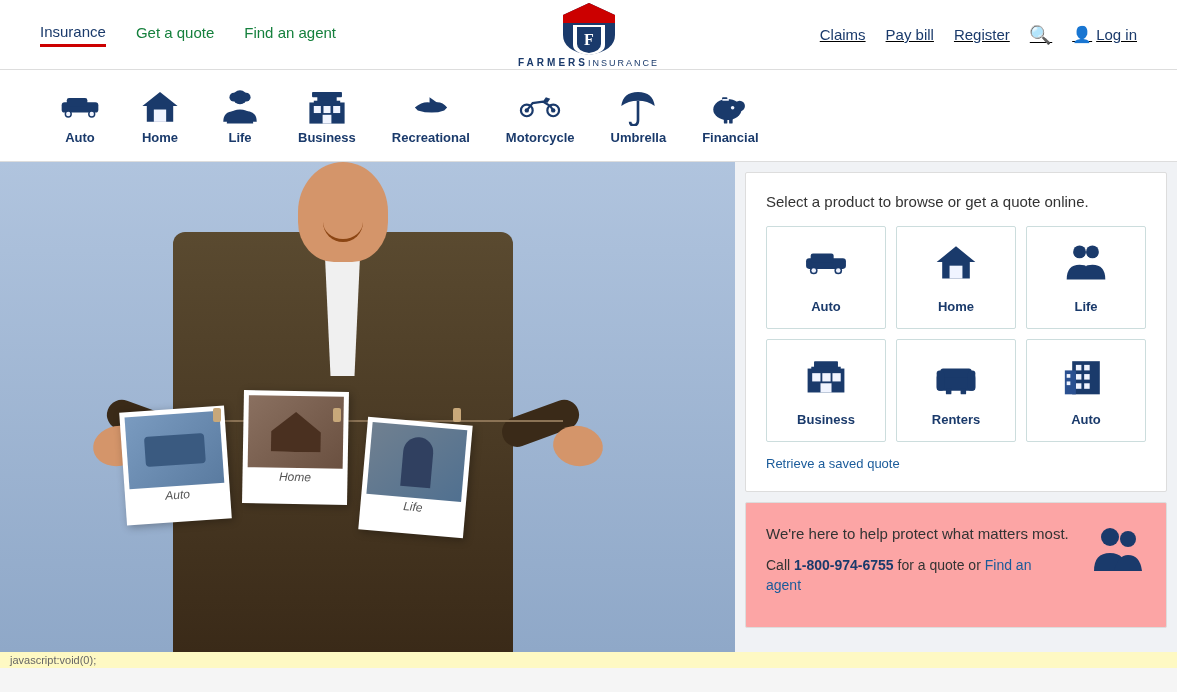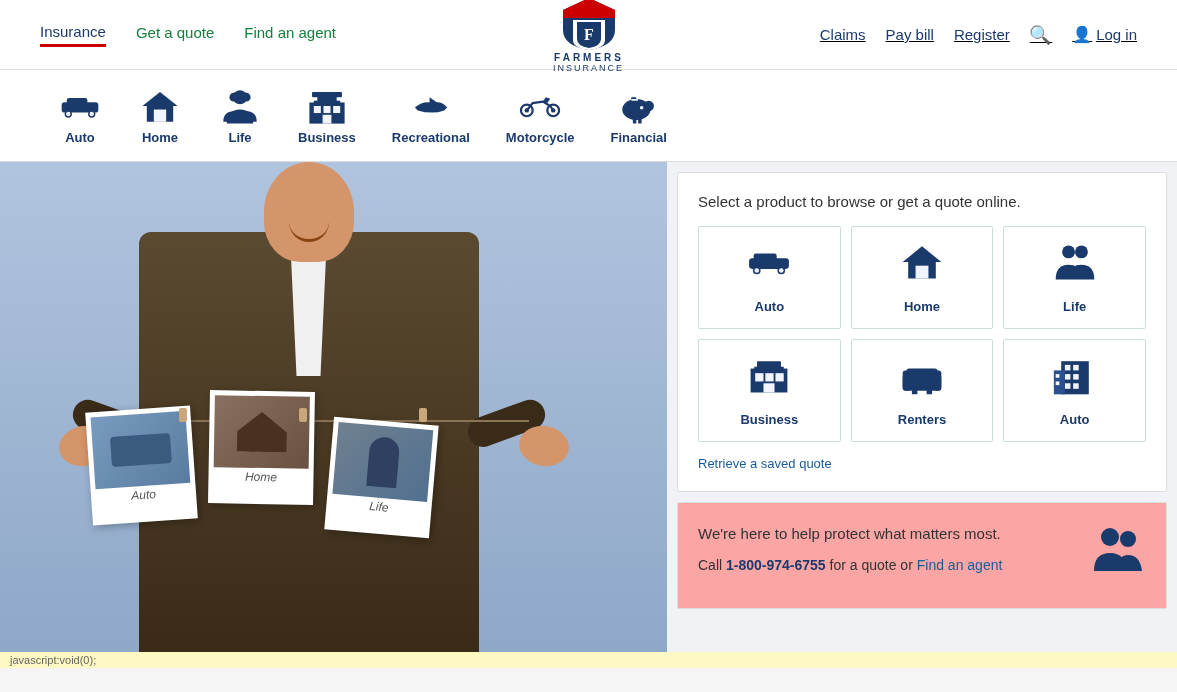--- a/index.html
+++ b/index.html
@@ -128,21 +128,21 @@
     .hero-bg {
       width: 100%;
       height: 100%;
       background: linear-gradient(to bottom, #b0c4de 0%, #8fa8c8 100%);
       position: absolute;
       top: 0; left: 0;
     }
 
     
     .right-panel {
-      width: 510px;
+      width: 442px;
       background: #f0f2f5;
       display: flex;
       flex-direction: column;
       gap: 0;
     }
     .quote-section {
       background: #fff;
       margin: 10px;
       padding: 20px;
       border: 1px solid #ddd;
@@ -256,21 +256,21 @@
         <path d="M32 2 L58 14 L58 34 Q58 50 32 54 Q6 50 6 34 L6 14 Z" fill="#1a3a6b"></path>
 
         <path d="M32 2 L58 14 L58 22 L6 22 L6 14 Z" fill="#cc0000"></path>
 
         <path d="M16 24 L48 24 L48 44 Q48 52 32 54 Q16 52 16 44 Z" fill="#fff"></path>
 
         <path d="M20 26 L44 26 L44 43 Q44 50 32 52 Q20 50 20 43 Z" fill="#1a3a6b"></path>
 
         <text x="27" y="44" font-size="16" fill="#fff" font-weight="bold" font-family="serif">F</text>
       </svg>
-      <div style="display:flex;flex-direction:column;align-items:flex-end;margin-top:0;">
+      <div style="display:flex;flex-direction:row;align-items:center;margin-top:0;">
         <span style="font-size:10px;font-weight:bold;color:#1a3a6b;letter-spacing:3px;">FARMERS</span>
         <span style="font-size:9px;color:#1a3a6b;letter-spacing:2px;">INSURANCE</span>
       </div>
     </div>
   </div>
 
   <div class="header-right">
     <a href="#">Claims</a>
     <a href="#">Pay bill</a>
     <a href="#">Register</a>
@@ -358,20 +358,30 @@
           <circle cx="48" cy="22" r="8" stroke="#1a3a6b" stroke-width="3" fill="none"></circle>
           <circle cx="12" cy="22" r="3" fill="#1a3a6b"></circle>
           <circle cx="48" cy="22" r="3" fill="#1a3a6b"></circle>
           <path d="M12 22 L20 12 L34 10 L44 16 L48 22" stroke="#1a3a6b" stroke-width="3" fill="none"></path>
           <path d="M34 10 L38 4 L44 6 L40 12" fill="#1a3a6b"></path>
         </svg>
       </div>
       <span class="ins-label">Motorcycle</span>
     </a>
 
+    <a href="#" class="ins-item">
+      <div class="ins-icon">
+        <svg class="ins-svg" viewBox="0 0 50 40">
+          <path d="M25 4 Q42 4 44 20 Q36 14 25 14 Q14 14 6 20 Q8 4 25 4 Z" fill="#1a3a6b"></path>
+          <line x1="25" y1="14" x2="25" y2="36" stroke="#1a3a6b" stroke-width="3"></line>
+          <path d="M25 36 Q25 42 20 42 Q16 42 16 38" stroke="#1a3a6b" stroke-width="3" fill="none"></path>
+        </svg>
+      </div>
+      <span class="ins-label">Umbrella</span>
+    </a>
 
     <a href="#" class="ins-item">
       <div class="ins-icon">
         <svg class="ins-svg" viewBox="0 0 50 36">
 
           <ellipse cx="22" cy="22" rx="16" ry="12" fill="#1a3a6b"></ellipse>
           <circle cx="36" cy="18" r="6" fill="#1a3a6b"></circle>
           <rect x="18" y="32" width="4" height="6" rx="1" fill="#1a3a6b"></rect>
           <rect x="24" y="32" width="4" height="6" rx="1" fill="#1a3a6b"></rect>
           <rect x="16" y="8" width="6" height="4" rx="1" fill="#1a3a6b"></rect>

